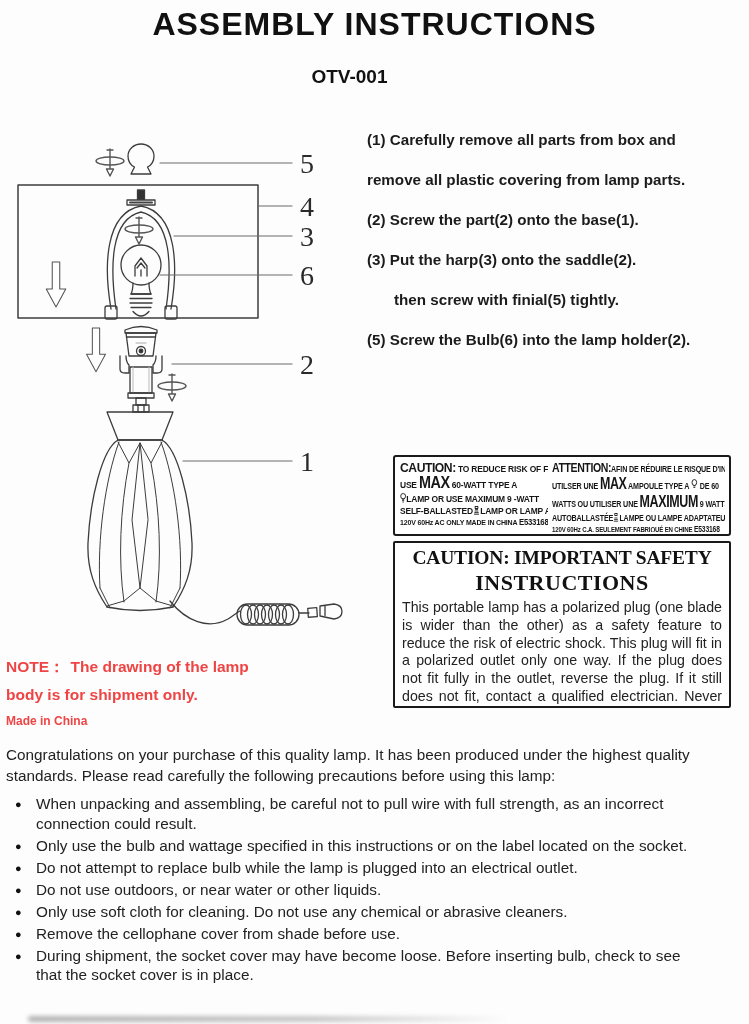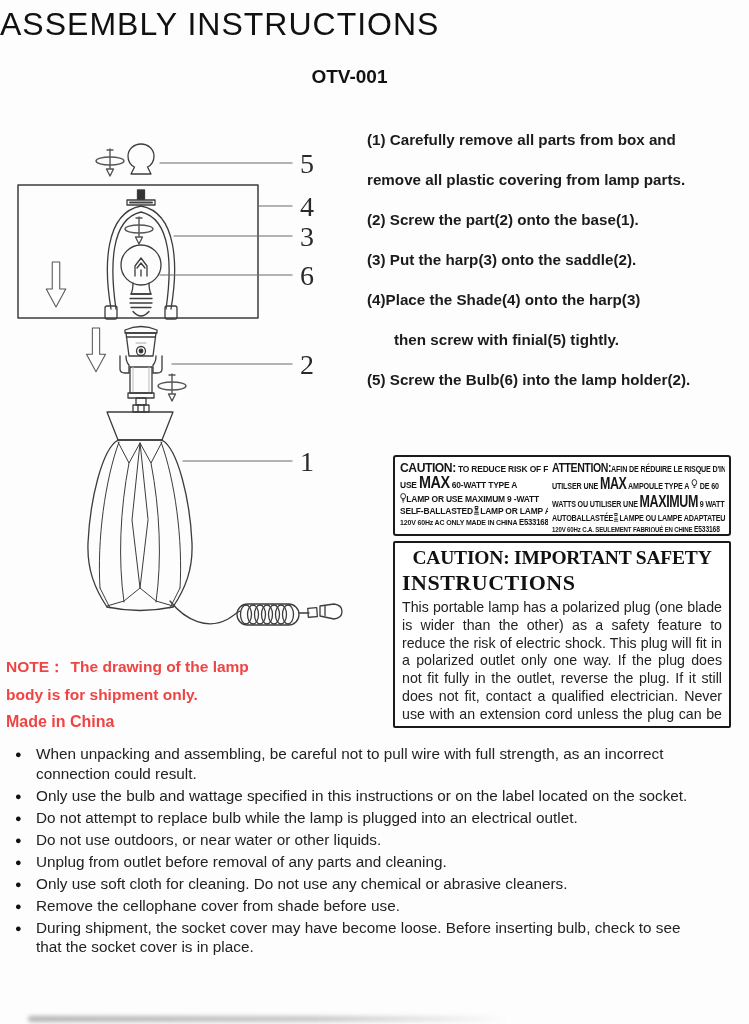--- a/index.html
+++ b/index.html
@@ -3,21 +3,21 @@
 <meta charset="utf-8">
 <style>
   html,body{margin:0;padding:0;background:#888;}
   #page{
     position:relative;width:749px;height:1024px;background:#fdfdfd;
     margin:0 auto;overflow:hidden;
     font-family:"Liberation Sans",sans-serif;color:#1e1e1e;
   }
   .abs{position:absolute;}
   
-  .title{top:6px;left:0;width:749px;text-align:left;font-size:32px;font-weight:normal;letter-spacing:1px;color:#111;}
+  .title{top:6px;left:0;width:749px;text-align:center;font-size:32px;font-weight:bold;letter-spacing:1px;color:#111;}
   .model{top:66px;left:0;width:699px;text-align:center;font-size:19px;font-weight:bold;color:#111;}
   
   .steps{left:367px;top:120px;width:378px;font-weight:bold;font-size:15.2px;color:#1b1b1b;}
   .step-line{height:40px;line-height:40px;white-space:nowrap;}
   .step-line.indent{padding-left:27px;}
   .steps-note{width:352px;line-height:23px;font-size:15.2px;font-weight:bold;margin-top:2px;}
   
   .wlabel{left:393px;top:455px;width:338px;height:81px;border:2px solid #1a1a1a;border-radius:3px;
     box-sizing:border-box;display:flex;gap:4px;padding:4px 4px 2px 5px;background:#fff;}
   .wl-col{overflow:hidden;}
@@ -26,28 +26,28 @@
   .wl-inner{transform-origin:0 0;font-weight:bold;color:#161616;letter-spacing:-0.2px;}
   .en .wl-inner{transform:scaleX(0.9);width:167px;font-size:9.4px;}
   .fr .wl-inner{transform:scaleX(0.78);width:225px;font-size:9.2px;}
   .wl-line{line-height:13px;white-space:nowrap;}
   .wl-h{font-size:13.5px;letter-spacing:-0.5px;}
   .wl-max{font-size:16px;letter-spacing:-0.5px;}
   .wl-small{font-size:7.8px;line-height:11px;}
   .wl-cert{font-weight:bold;font-size:8.6px;}
   .wl-icon{display:inline-block;vertical-align:-1px;}
   
-  .safety{left:393px;top:541px;width:338px;height:187px;border:2px solid #1a1a1a;border-radius:2px;
+  .safety{left:393px;top:541px;width:338px;height:167px;border:2px solid #1a1a1a;border-radius:2px;
     box-sizing:border-box;background:#fff;padding:2px 7px;overflow:hidden;}
   .safety-t1{font-family:"Liberation Serif",serif;font-weight:bold;font-size:19.5px;text-align:center;margin-top:2px;letter-spacing:-0.2px;color:#111;}
-  .safety-t2{font-family:"Liberation Serif",serif;font-weight:bold;font-size:22px;text-align:left;margin-top:1px;letter-spacing:0.5px;color:#111;}
+  .safety-t2{font-family:"Liberation Serif",serif;font-weight:bold;font-size:22px;text-align:center;margin-top:1px;letter-spacing:0.5px;color:#111;}
   .safety-body{font-size:14.2px;line-height:17.8px;text-align:justify;margin-top:3px;color:#222;}
   
   .note{left:6px;top:653px;font-weight:bold;font-size:15.5px;line-height:27.5px;color:#ef4444;}
-  .note .origin{font-size:16px;}
+  .note .origin{font-size:12px;}
   .note-label{margin-right:6px;}
   
   .customer{left:6px;top:744px;width:740px;font-size:15.3px;color:#222;}
   .salutation{margin:0 0 10px 0;}
   .intro{width:700px;line-height:21px;margin:0 0 8px 0;}
   .bullets{list-style:none;margin:0;padding:0;}
   .bullets li{position:relative;padding-left:30px;width:665px;line-height:19.5px;margin-bottom:2.5px;}
   .bullets li::before{content:"●";position:absolute;left:9px;top:1px;font-size:11px;color:#111;}
   
   .smear{left:28px;top:1016px;width:480px;height:6px;background:linear-gradient(90deg,#9a9a9a,#b5b5b5 60%,rgba(180,180,180,0));filter:blur(2px);opacity:.75;border-radius:3px;}
@@ -193,21 +193,20 @@
       <text class="callout-num" x="300" y="256">2</text>
       <text class="callout-num" x="300" y="353">1</text>
     </g>
   </svg>
 
   <div class="abs steps">
     <div class="step-line">(1) Carefully remove all parts from box and</div>
     <div class="step-line">remove all plastic covering from lamp parts.</div>
     <div class="step-line">(2) Screw the part(2) onto the base(1).</div>
     <div class="step-line">(3) Put the harp(3) onto the saddle(2).</div>
-    <div class="step-line">(4)Place the Shade(4) onto the harp(3)</div>
     <div class="step-line indent">then screw with finial(5) tightly.</div>
     <div class="step-line">(5) Screw the Bulb(6) into the lamp holder(2).</div>
   </div>
 
   <div class="abs wlabel">
     <div class="wl-col en">
       <div class="wl-inner">
         <div class="wl-line"><span class="wl-h">CAUTION:</span> <span>TO REDUCE RISK OF FIRE,</span></div>
         <div class="wl-line" style="line-height:15px;"><span>USE</span> <span class="wl-max">MAX</span> <span>60-WATT TYPE A</span></div>
         <div class="wl-line"><svg class="wl-icon" width="7" height="10" viewBox="0 0 7 10" stroke="#111" fill="none" stroke-width="0.9">
@@ -244,26 +243,26 @@
     <div class="safety-body">This portable lamp has a polarized plug (one blade is wider than the other) as a safety feature to reduce the risk of electric shock. This plug will fit in a polarized outlet only one way. If the plug does not fit fully in the outlet, reverse the plug. If it still does not fit, contact a qualified electrician. Never use with an extension cord unless the plug can be fully inserted. Do not alter the plug.</div>
   </div>
 
   <div class="abs note">
     <div><span class="note-label">NOTE：</span><span>The drawing of the lamp</span></div>
     <div>body is for shipment only.</div>
     <div class="origin">Made in China</div>
   </div>
 
   <div class="abs customer">
+    <p class="intro">Congratulations on your purchase of this quality lamp. It has been produced under the highest quality standards. Please read carefully the following precautions before using this lamp:</p>
     <ul class="bullets">
       <li>When unpacking and assembling, be careful not to pull wire with full strength, as an incorrect connection could result.</li>
       <li>Only use the bulb and wattage specified in this instructions or on the label located on the socket.</li>
       <li>Do not attempt to replace bulb while the lamp is plugged into an electrical outlet.</li>
       <li>Do not use outdoors, or near water or other liquids.</li>
-      <li>Unplug from outlet before removal of any parts and cleaning.</li>
       <li>Only use soft cloth for cleaning. Do not use any chemical or abrasive cleaners.</li>
       <li>Remove the cellophane cover from shade before use.</li>
       <li>During shipment, the socket cover may have become loose. Before inserting bulb, check to see that the socket cover is in place.</li>
     </ul>
   </div>
 
   <div class="abs smear"></div>
 </div>
 
 </body></html>

